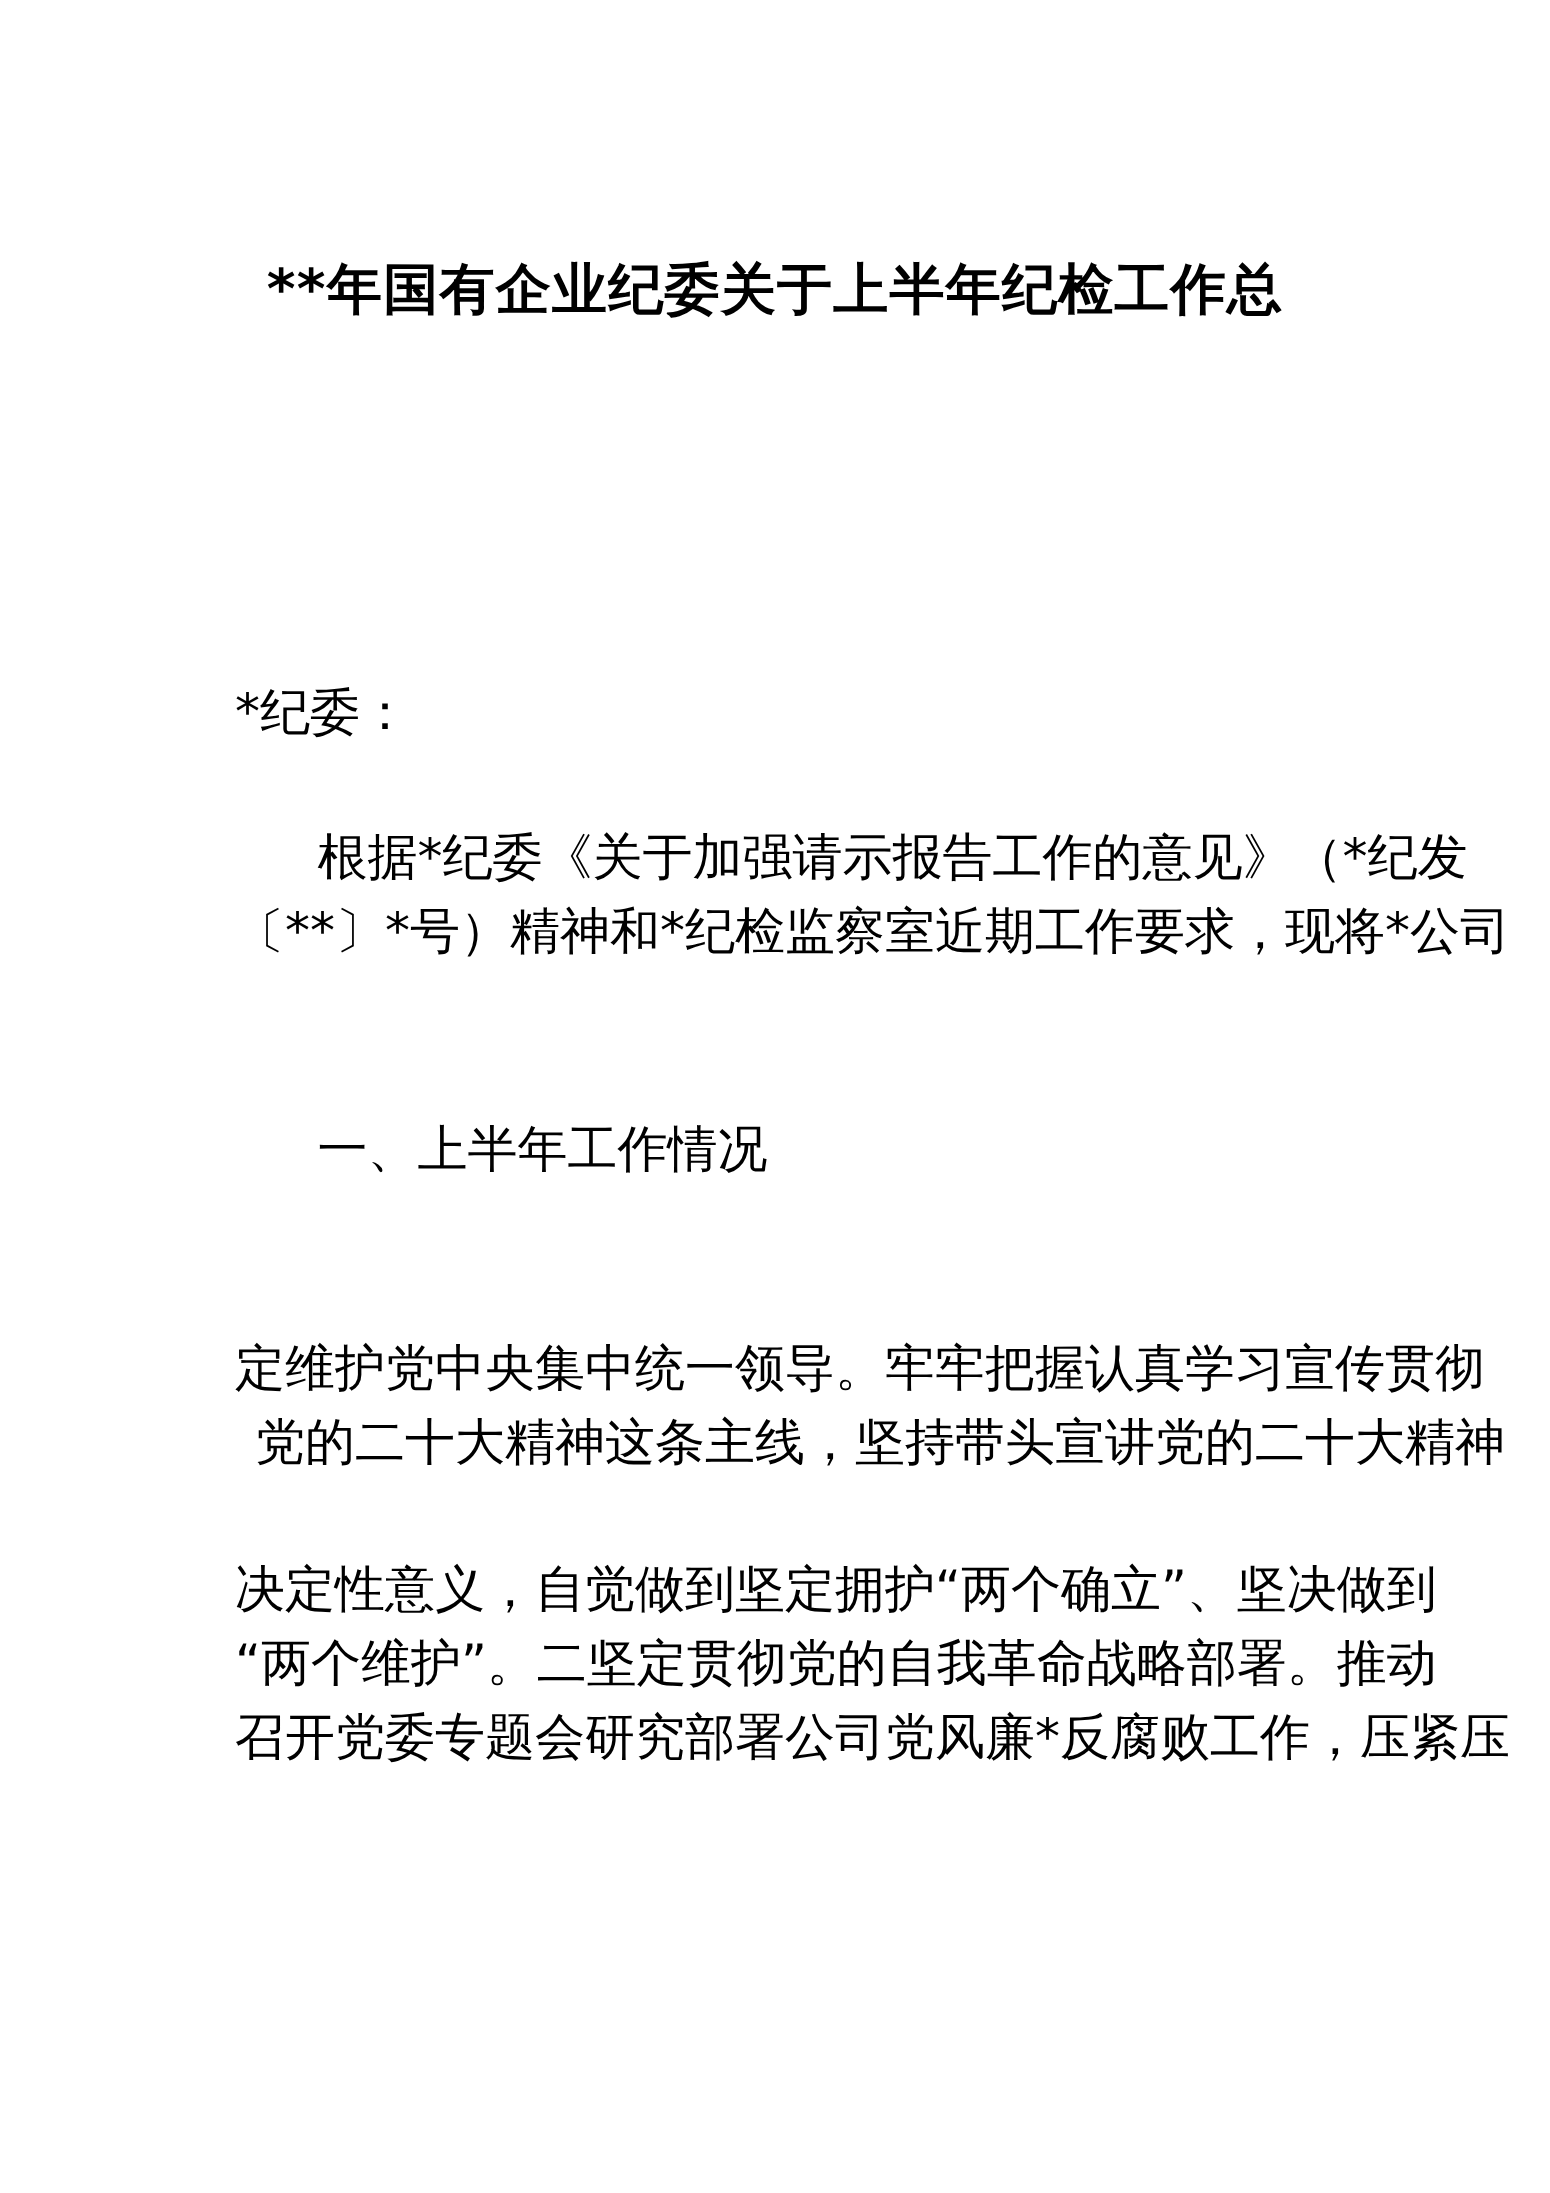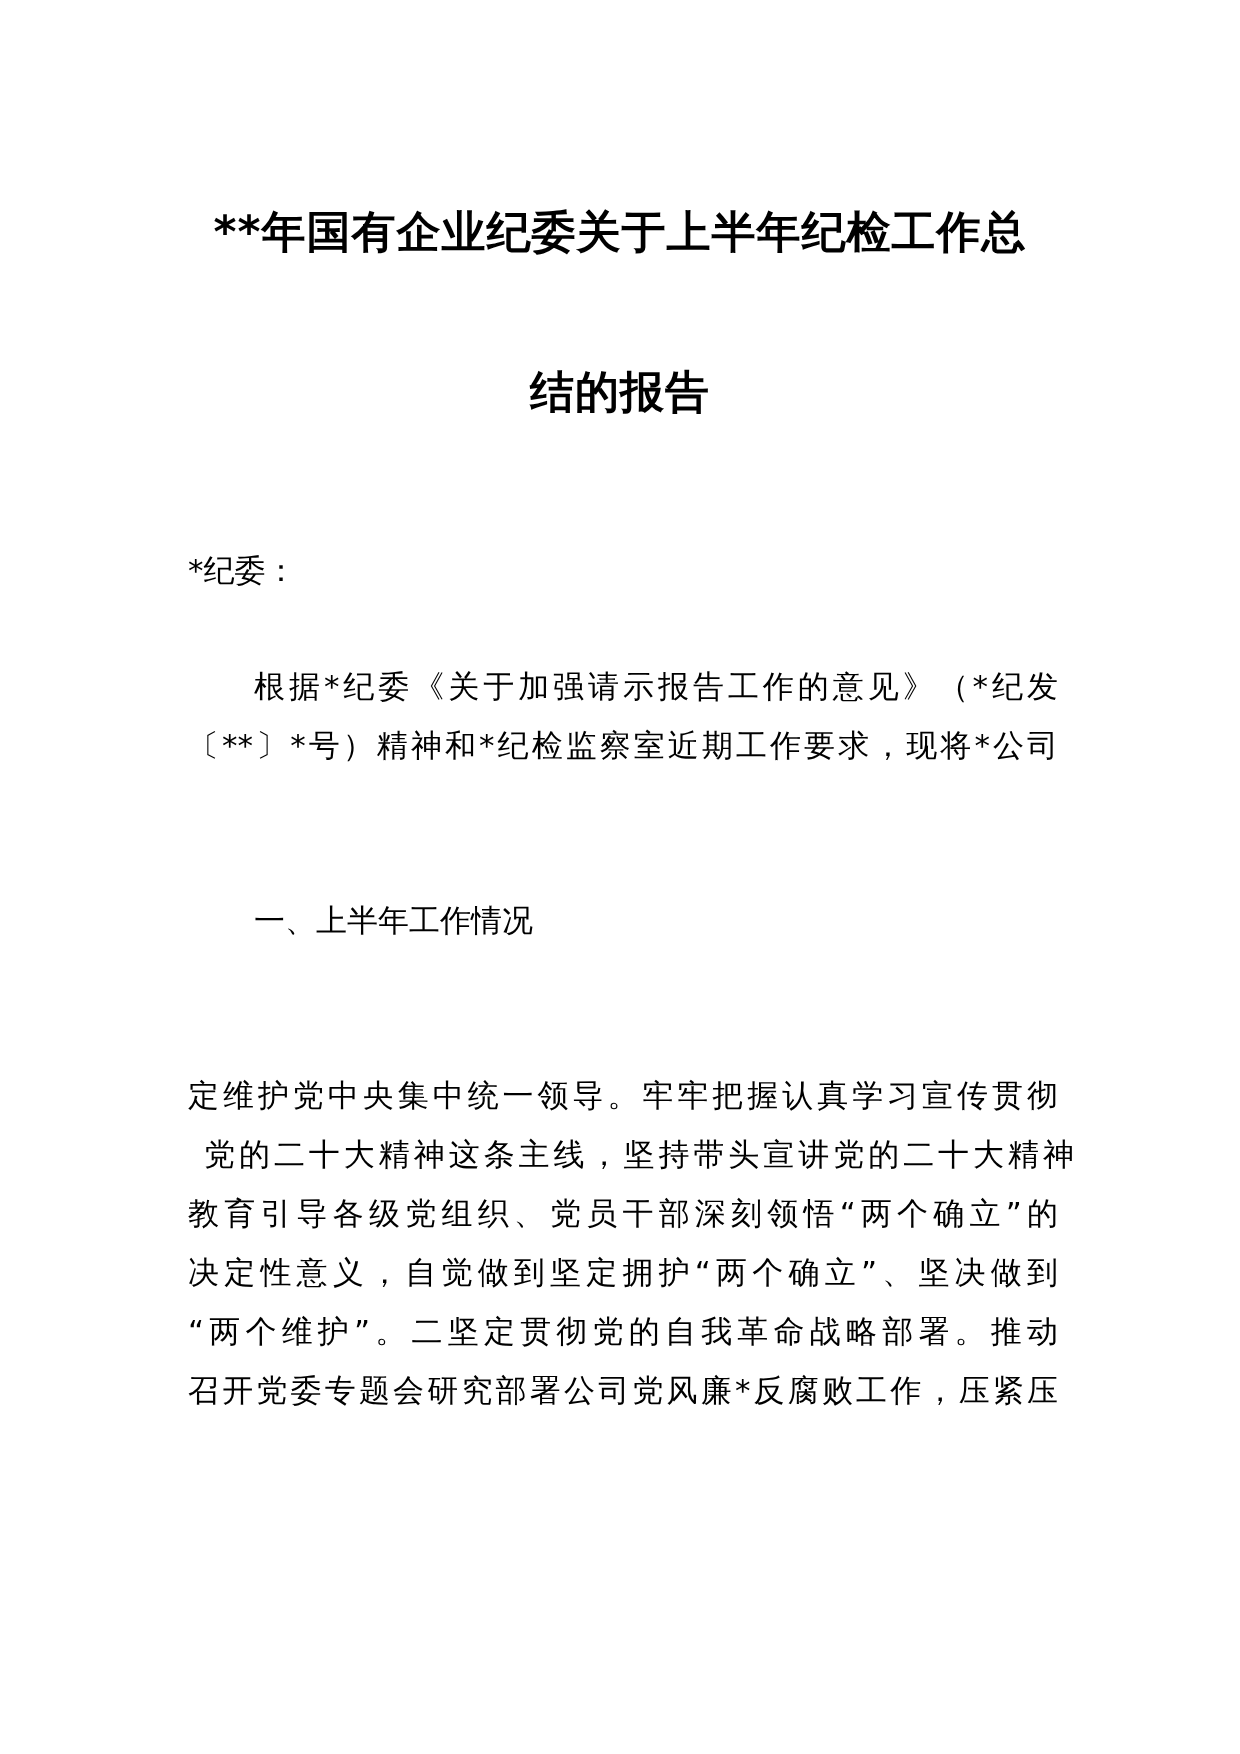--- a/index.html
+++ b/index.html
@@ -33,46 +33,44 @@
       line-height: 60px;
       letter-spacing: 1px;
     }
     .title-l1 { top: 202px; }
     .title-l2 { top: 362px; }
 
     .line {
       position: absolute;
       left: 188px;
       width: 870px;
-      font-size: 31px;
+      font-size: 40px;
       line-height: 44px;
       white-space: nowrap;
       letter-spacing: 0px;
     }
     .indent { left: 254px; width: 804px; }
     .justify {
       text-align: justify;
       text-align-last: justify;
     }
   </style>
 </head>
 <body>
 
 <div class="page">
 
   <div class="title-line title-l1">**年国有企业纪委关于上半年纪检工作总</div>
-  <div class="title-line title-l2">结的报告</div>
 
   <div class="line" style="top:548px;">*纪委：</div>
 
   <div class="line indent justify" style="top:664px;">根据*纪委《关于加强请示报告工作的意见》（*纪发</div>
   <div class="line justify" style="top:723px;">〔**〕*号）精神和*纪检监察室近期工作要求，现将*公司</div>
 
   <div class="line indent" style="top:898px;">一、上半年工作情况</div>
 
   <div class="line justify" style="top:1073px;">定维护党中央集中统一领导。牢牢把握认真学习宣传贯彻</div>
   <div class="line justify" style="top:1132px;margin-left:16px;">党的二十大精神这条主线，坚持带头宣讲党的二十大精神</div>
-  <div class="line justify" style="top:1191px;">教育引导各级党组织、党员干部深刻领悟“两个确立”的</div>
   <div class="line justify" style="top:1309px;">“两个维护”。二坚定贯彻党的自我革命战略部署。推动</div>
   <div class="line justify" style="top:1250px;">决定性意义，自觉做到坚定拥护“两个确立”、坚决做到</div>
   <div class="line justify" style="top:1368px;">召开党委专题会研究部署公司党风廉*反腐败工作，压紧压</div>
 
 </div>
 
 </body></html>

